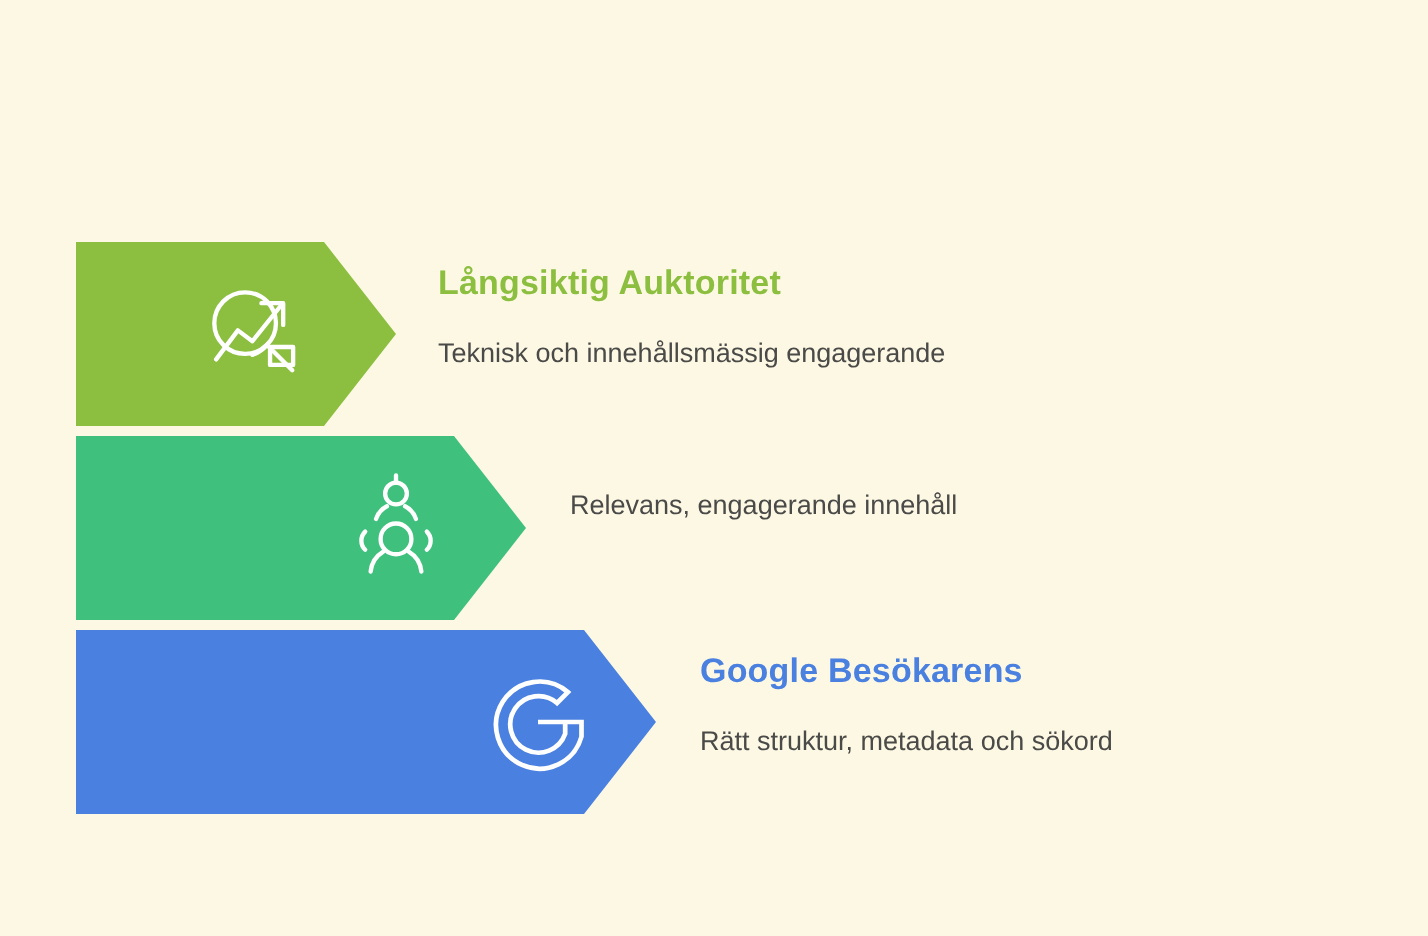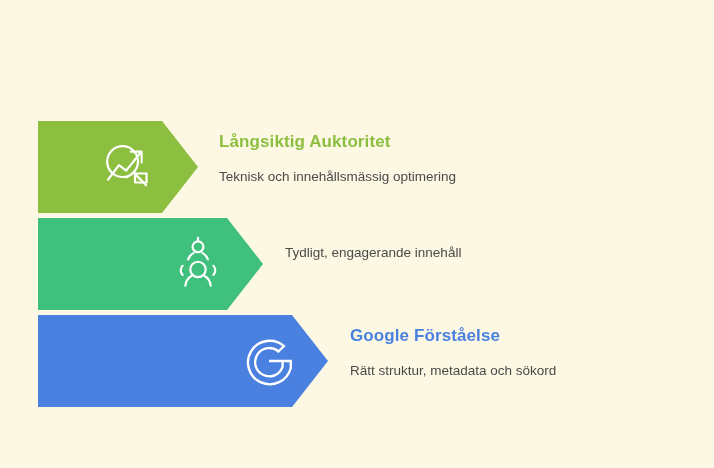--- a/index.html
+++ b/index.html
@@ -113,21 +113,21 @@
           <polyline points="35,15 47,15 47,27"></polyline>
           <path d="M38 38 A17 17 0 0 1 30 43.5"></path>
           <path d="M38.5 38.5 L52 52"></path>
           <path d="M39 43 L48 34 L55 41 L46 50 Z" transform="rotate(45 44 42)"></path>
         </svg>
       </div>
     </div>
     <div class="text-block">
       <p class="row-title">Långsiktig Auktoritet</p>
       <div class="spacer"></div>
-      <p class="row-desc">Teknisk och innehållsmässig optimering</p>
+      <p class="row-desc">Teknisk och innehållsmässig engagerande</p>
     </div>
   </div>
 
   <div class="row" id="row-1">
     <div class="arrow-wrap">
       <div class="arrow">
         <svg viewBox="0 0 225 92" preserveAspectRatio="none" aria-hidden="true">
           <polygon points="0,0 189,0 225,46 189,92 0,92" fill="#3fc07d"></polygon>
         </svg>
       </div>
@@ -140,38 +140,38 @@
           <circle cx="32" cy="38" r="8.5"></circle>
           <path d="M18 56 A14.5 14.5 0 0 1 25 45"></path>
           <path d="M46 56 A14.5 14.5 0 0 0 39 45"></path>
           <path d="M15 34 A7 7 0 0 0 15 44"></path>
           <path d="M49 34 A7 7 0 0 1 49 44"></path>
         </svg>
       </div>
     </div>
     <div class="text-block">
       <div class="spacer"></div>
-      <p class="row-desc">Tydligt, engagerande innehåll</p>
+      <p class="row-desc">Relevans, engagerande innehåll</p>
     </div>
   </div>
 
   <div class="row" id="row-2">
     <div class="arrow-wrap">
       <div class="arrow">
         <svg viewBox="0 0 290 92" preserveAspectRatio="none" aria-hidden="true">
           <polygon points="0,0 254,0 290,46 254,92 0,92" fill="#4a80e0"></polygon>
         </svg>
       </div>
       <div class="arrow-icon">
         <svg viewBox="0 0 64 64" fill="none" stroke="#ffffff" stroke-width="2.6" stroke-linecap="butt" stroke-linejoin="miter" aria-hidden="true">
           <path d="M32 32 L56 32 L56 40 A24 24 0 1 1 48.5 15.5 L42.5 21.5
                    A15.6 15.6 0 1 0 47 38.5 L47 32"></path>
         </svg>
       </div>
     </div>
     <div class="text-block">
-      <p class="row-title">Google Förståelse</p>
+      <p class="row-title">Google Besökarens</p>
       <div class="spacer"></div>
       <p class="row-desc">Rätt struktur, metadata och sökord</p>
     </div>
   </div>
 
 </div>
 
 </body></html>

